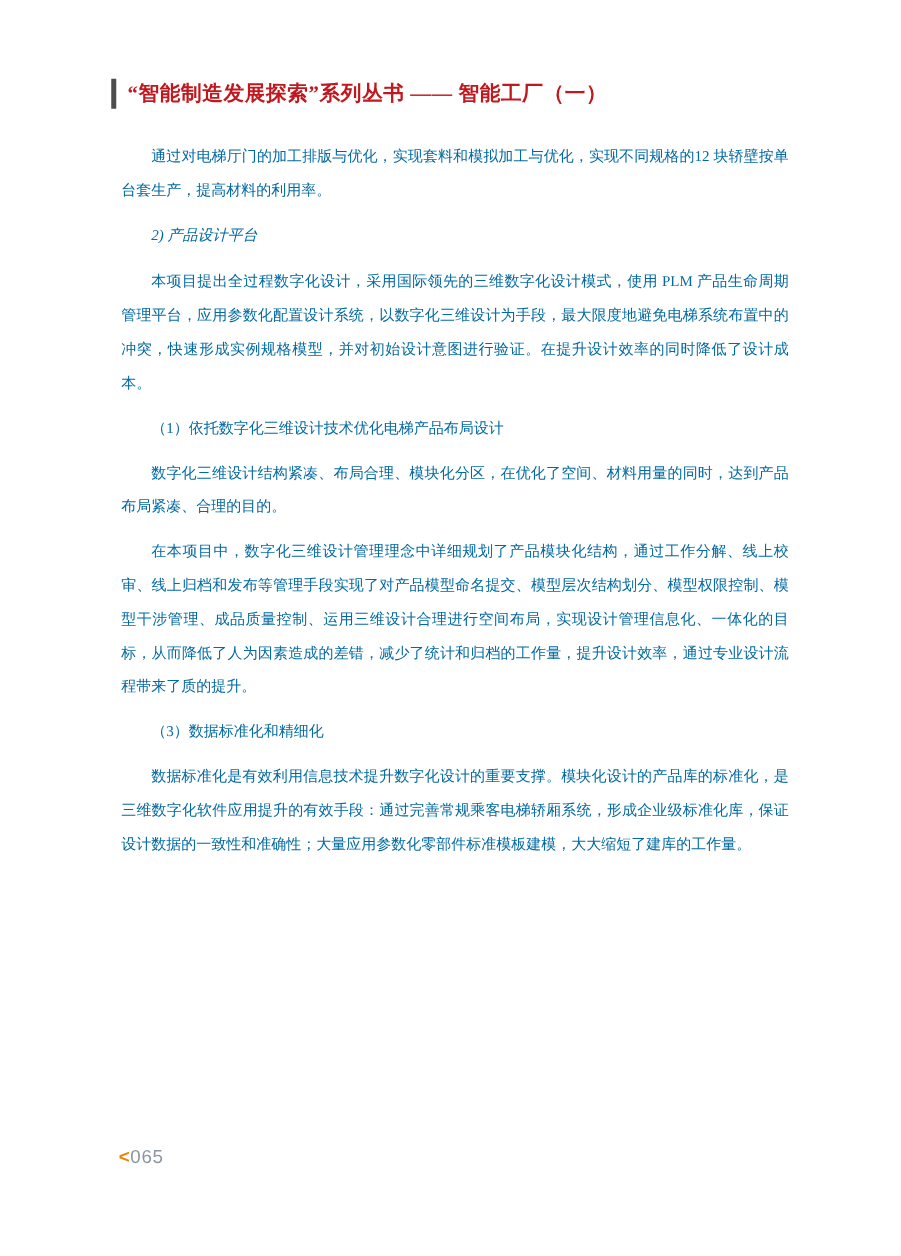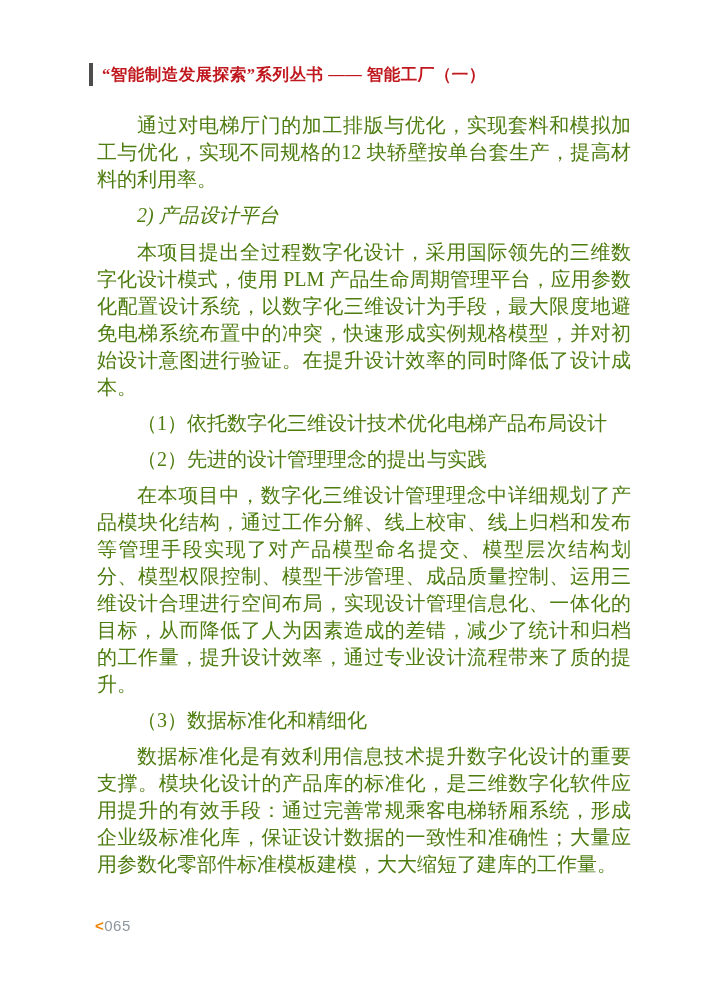--- a/index.html
+++ b/index.html
@@ -28,22 +28,22 @@
     font-size: 16.5px;
     font-weight: bold;
     letter-spacing: 0.5px;
     white-space: nowrap;
   }
   .content {
     position: absolute;
     top: 112px;
     left: 97px;
     width: 534px;
-    color: #4d7c0f;
-    font-size: 20px;
+    color: #0369a1;
+    font-size: 12px;
   }
   .content p {
     margin: 0 0 9px 0;
     line-height: 27px;
     text-align: justify;
     text-indent: 2em;
     word-break: break-all;
   }
   .content p.heading {
     font-weight: normal;
@@ -74,21 +74,21 @@
 
   <div class="page-header">
     <span class="series-title">“智能制造发展探索”系列丛书 —— 智能工厂（一）</span>
   </div>
 
   <div class="content">
       <p class="body">通过对电梯厅门的加工排版与优化，实现套料和模拟加工与优化，实现不同规格的12 块轿壁按单台套生产，提高材料的利用率。</p>
       <p class="heading">2) 产品设计平台</p>
       <p class="body">本项目提出全过程数字化设计，采用国际领先的三维数字化设计模式，使用 PLM 产品生命周期管理平台，应用参数化配置设计系统，以数字化三维设计为手段，最大限度地避免电梯系统布置中的冲突，快速形成实例规格模型，并对初始设计意图进行验证。在提升设计效率的同时降低了设计成本。</p>
       <p class="body">（1）依托数字化三维设计技术优化电梯产品布局设计</p>
-      <p class="body">（2）先进的设计管理理念的提出与实践</p>
+      <p class="body">数字化三维设计结构紧凑、布局合理、模块化分区，在优化了空间、材料用量的同时，达到产品布局紧凑、合理的目的。</p>
       <p class="body">在本项目中，数字化三维设计管理理念中详细规划了产品模块化结构，通过工作分解、线上校审、线上归档和发布等管理手段实现了对产品模型命名提交、模型层次结构划分、模型权限控制、模型干涉管理、成品质量控制、运用三维设计合理进行空间布局，实现设计管理信息化、一体化的目标，从而降低了人为因素造成的差错，减少了统计和归档的工作量，提升设计效率，通过专业设计流程带来了质的提升。</p>
       <p class="body">（3）数据标准化和精细化</p>
       <p class="body">数据标准化是有效利用信息技术提升数字化设计的重要支撑。模块化设计的产品库的标准化，是三维数字化软件应用提升的有效手段：通过完善常规乘客电梯轿厢系统，形成企业级标准化库，保证设计数据的一致性和准确性；大量应用参数化零部件标准模板建模，大大缩短了建库的工作量。</p>
     </div>
 
   <div class="page-footer">
     <span class="footer-marker">&lt;</span><span class="footer-page-number">065</span>
   </div>
 
 </div>

